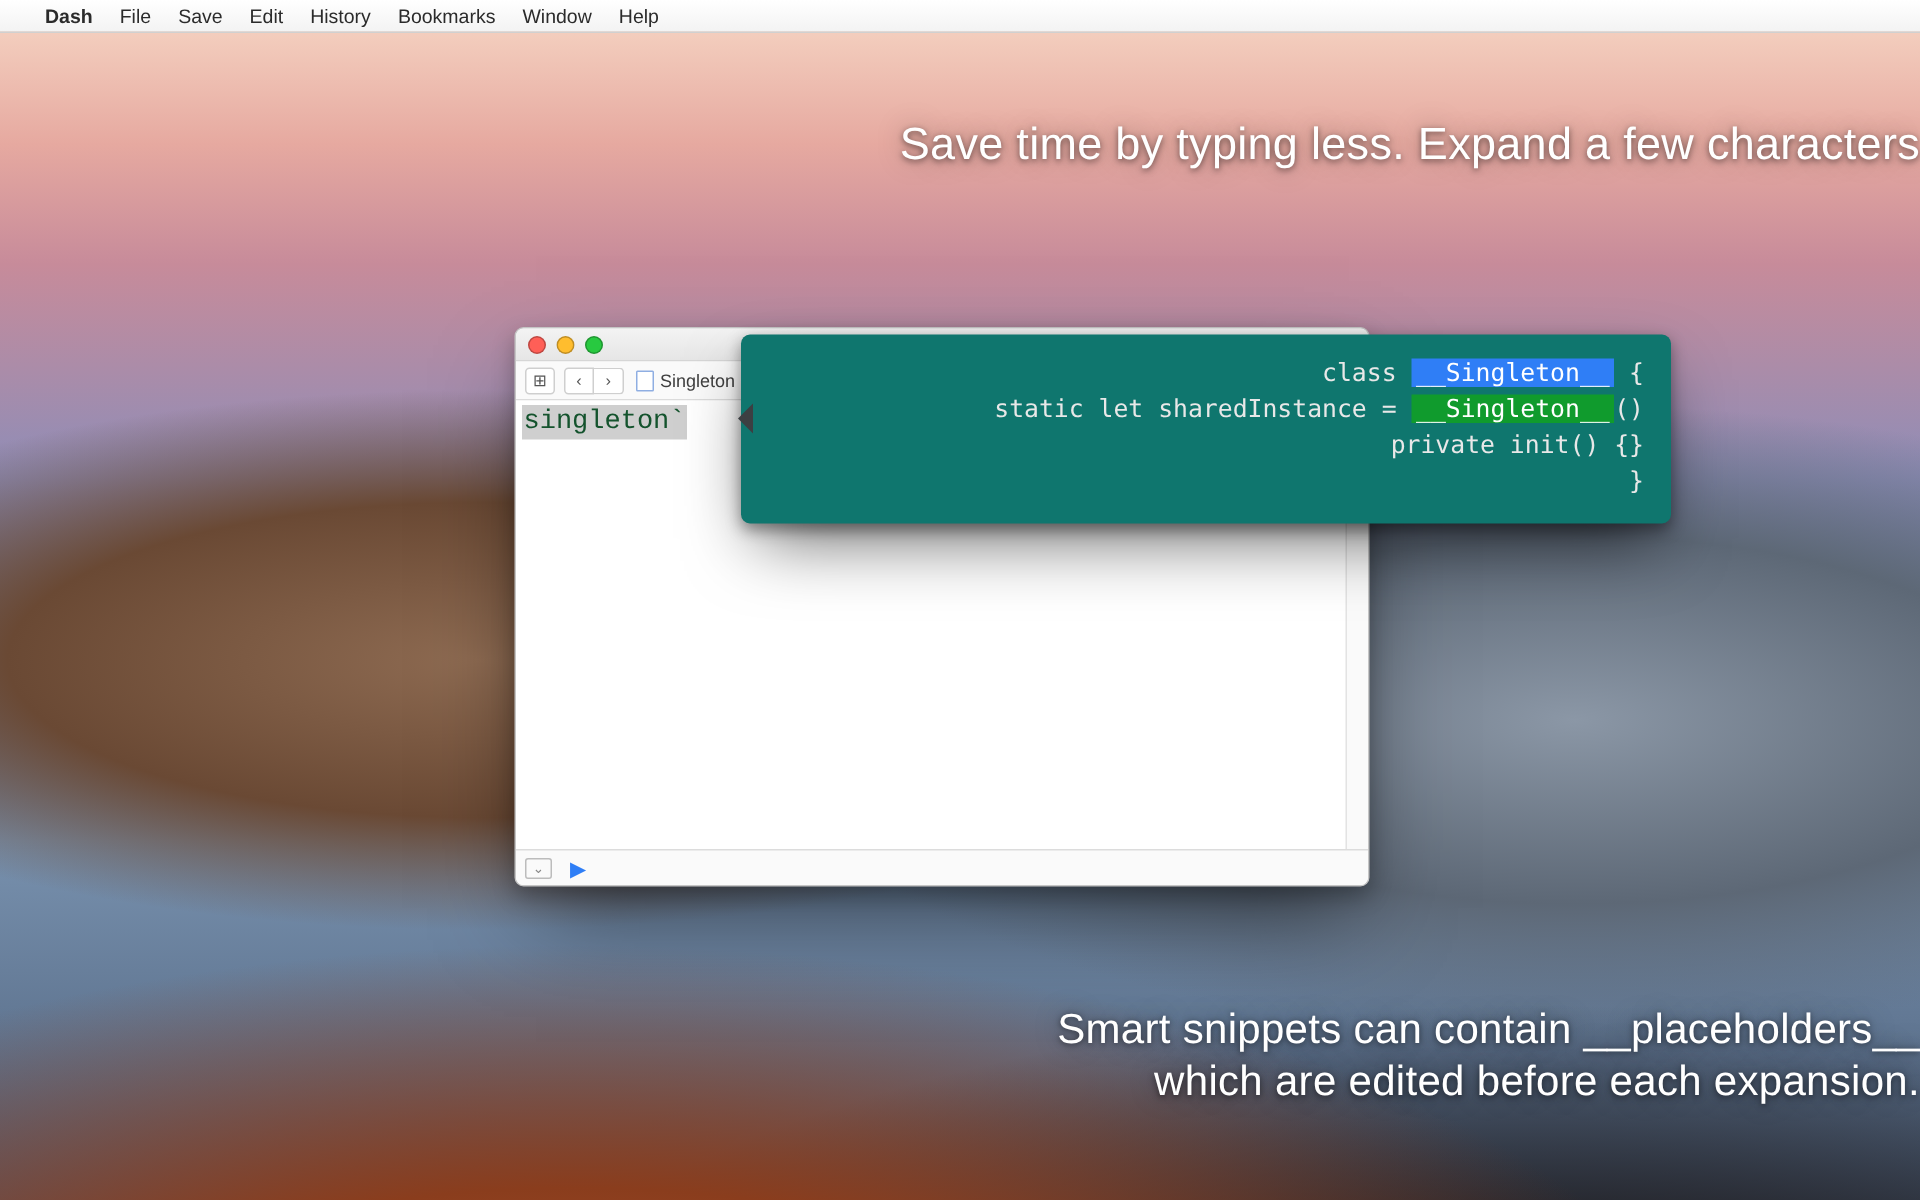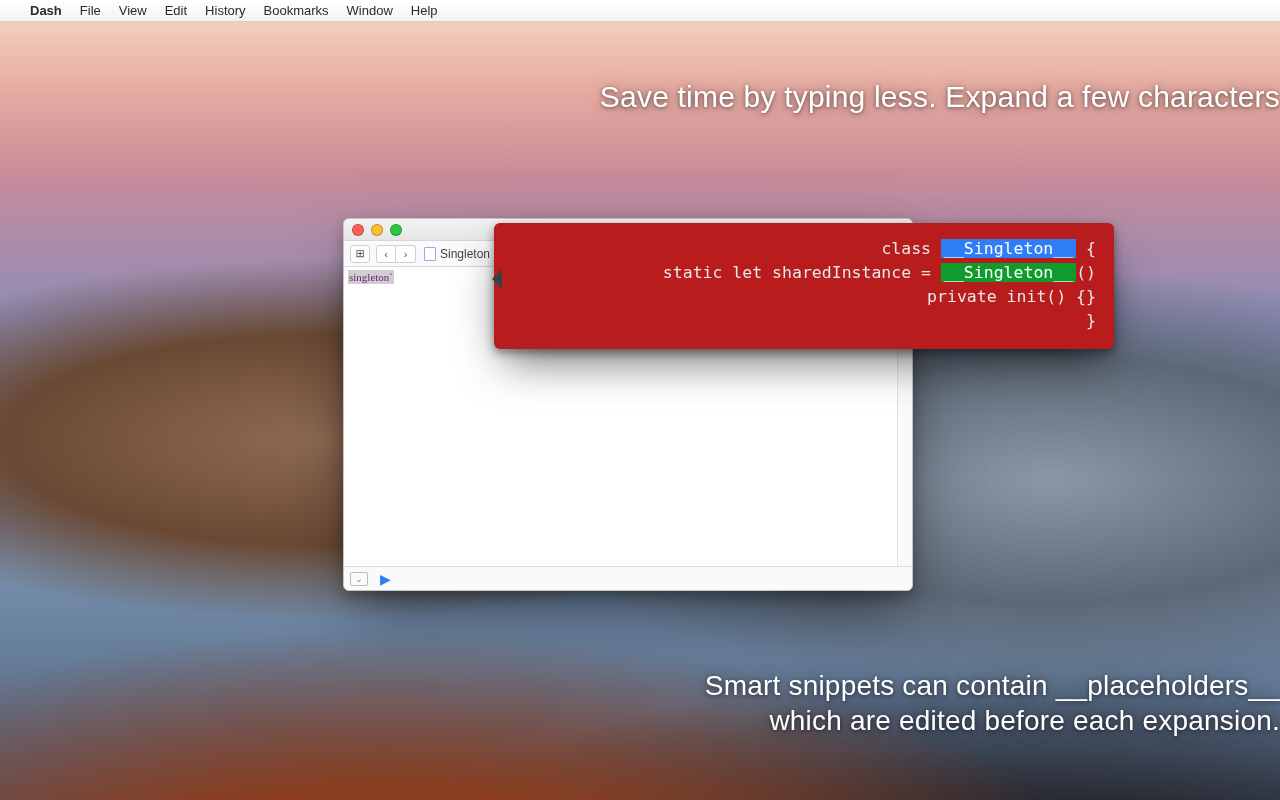--- a/index.html
+++ b/index.html
@@ -89,38 +89,38 @@
 
   .content {
     position:absolute; top:48px; bottom:24px; left:0; right:0; background:#fff;
   }
   .scrollbar {
     position:absolute; top:0; right:0; bottom:0; width:15px;
     border-left:1px solid #e3e3e3; background:#fafafa;
   }
   .typed {
     position:absolute; top:3px; left:4px;
-    font-family: Liberation Serif, serif;
-    font-size:11px; line-height:1.3;
-    background:#cfcfcf; color:#701a75;
+    font-family: Liberation Mono, monospace;
+    font-size:18px; line-height:1.3;
+    background:#cfcfcf; color:#14532d;
     padding:0 1px; 
   }
 
   .statusbar{
     position:absolute; bottom:0; left:0; right:0; height:24px;
     border-top:1px solid #dcdcdc; background:#fafafa;
     display:flex; align-items:center; padding:0 6px; gap:12px;
   }
   .statusbar .box{ width:18px;height:14px;border:1px solid #bcbcbc;border-radius:2px;display:flex;align-items:center;justify-content:center;font-size:9px;color:#888;}
   .statusbar .play{ color:#2f7ef6; font-size:14px; }
 
   
   .tooltip {
     position:absolute; top:223px; left:494px; width:620px;
-    background:#b91c1c; color:#e8e8e8;
+    background:#0f766e; color:#e8e8e8;
     border-radius:6px;
     box-shadow: 0 20px 46px -10px rgba(0,0,0,.6), 0 4px 10px rgba(0,0,0,.4);
     font-family: Menlo, Consolas, monospace;
     font-size:16.5px; line-height:1.45;
     padding:14px 18px 16px 18px;
     white-space:pre;
   }
   .tooltip::before{
     content:""; position:absolute; top:46px; left:-12px;
     border:10px solid transparent; border-right-color:#3c3f42;
@@ -130,21 +130,21 @@
 </style>
 </head>
 <body>
 
 <div class="desktop"></div>
 
 <div class="menubar">
   <span class="apple item"></span>
   <span class="app-name item">Dash</span>
   <span class="item">File</span>
-  <span class="item">View</span>
+  <span class="item">Save</span>
   <span class="item">Edit</span>
   <span class="item">History</span>
   <span class="item">Bookmarks</span>
   <span class="item">Window</span>
   <span class="item">Help</span>
 </div>
 
 <div class="hero-top">
   <div>Save time by typing less. Expand a few characters</div>
 </div>

